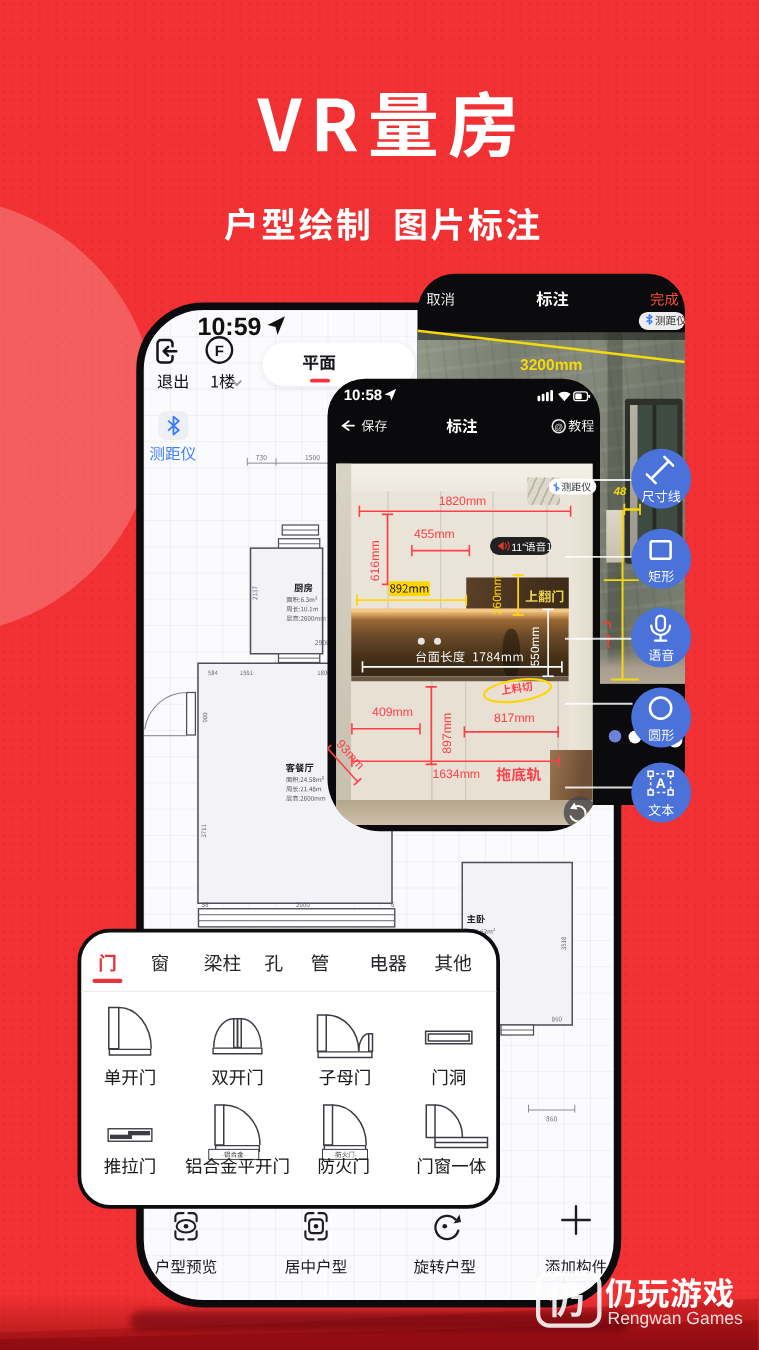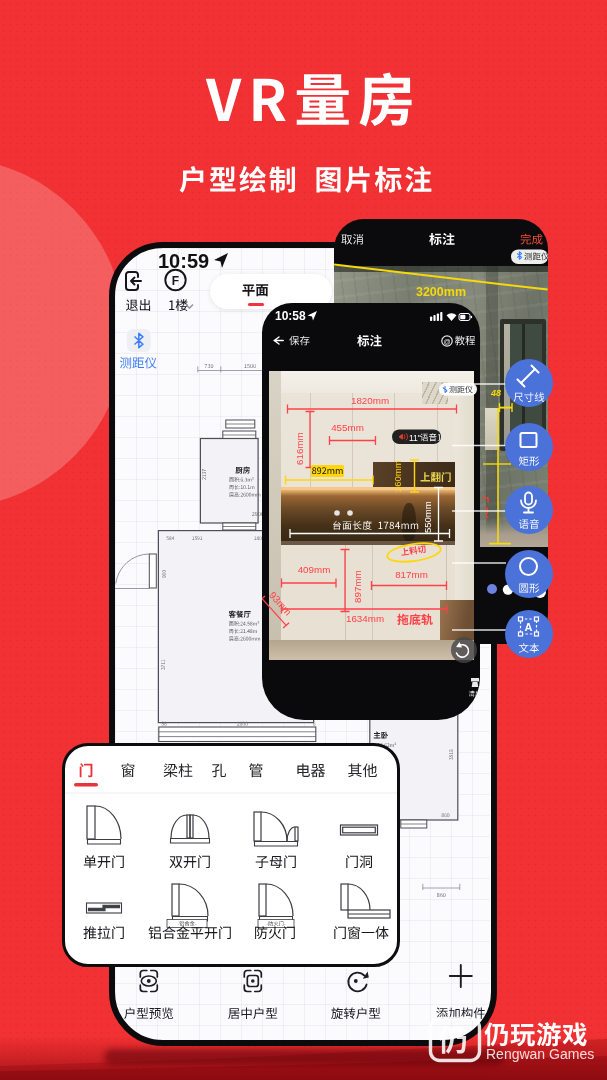--- a/index.html
+++ b/index.html
@@ -170,21 +170,21 @@
       <text x="157" y="177" font-size="9" font-weight="bold" font-style="italic" fill="#f5d90a" font-family="Liberation Sans">48</text>
       <path d="M148,279 h6 v5 m-3,4 q4,2 2,6 q-2,4 1.5,5" fill="none" stroke="#ff3b30" stroke-width="1.4" opacity=".9"></path>
       <circle cx="138" cy="370" r="4.6" fill="none" stroke="#fff" stroke-width="1.6"></circle>
       <circle cx="158" cy="370" r="5" fill="#6c82dd"></circle>
       <circle cx="174" cy="370.6" r="5.2" fill="#fff"></circle>
       <circle cx="190" cy="372" r="5.6" fill="#fff"></circle>
       <circle cx="206" cy="373" r="6" fill="#fff"></circle>
     </svg>
 </div>
 
-<div class="abs" style="left:262px;top:303px;width:218px;height:417px;background:#0a0a0c;border-radius:30px 30px 42px 42px;overflow:hidden">
+<div class="abs" style="left:262px;top:303px;width:218px;height:362px;background:#0a0a0c;border-radius:30px 30px 42px 42px;overflow:hidden">
 
 <div class="abs" style="left:7px;top:68px;width:204.5px;height:289px;background:#eae4d8"></div>
 
 <div class="abs" style="left:7px;top:68px;width:204.5px;height:22px;background:linear-gradient(#f4f1ea,#eee9df)"></div>
 
 <div class="abs" style="left:7px;top:68px;width:12px;height:289px;background:linear-gradient(#d9d3c5,#c6bfae)"></div>
 
 <div class="abs" style="left:48px;top:90px;width:1px;height:94px;background:rgba(90,80,60,.17)"></div>
 <div class="abs" style="left:90px;top:90px;width:1px;height:94px;background:rgba(90,80,60,.17)"></div>
 <div class="abs" style="left:132px;top:90px;width:1px;height:94px;background:rgba(90,80,60,.17)"></div>

